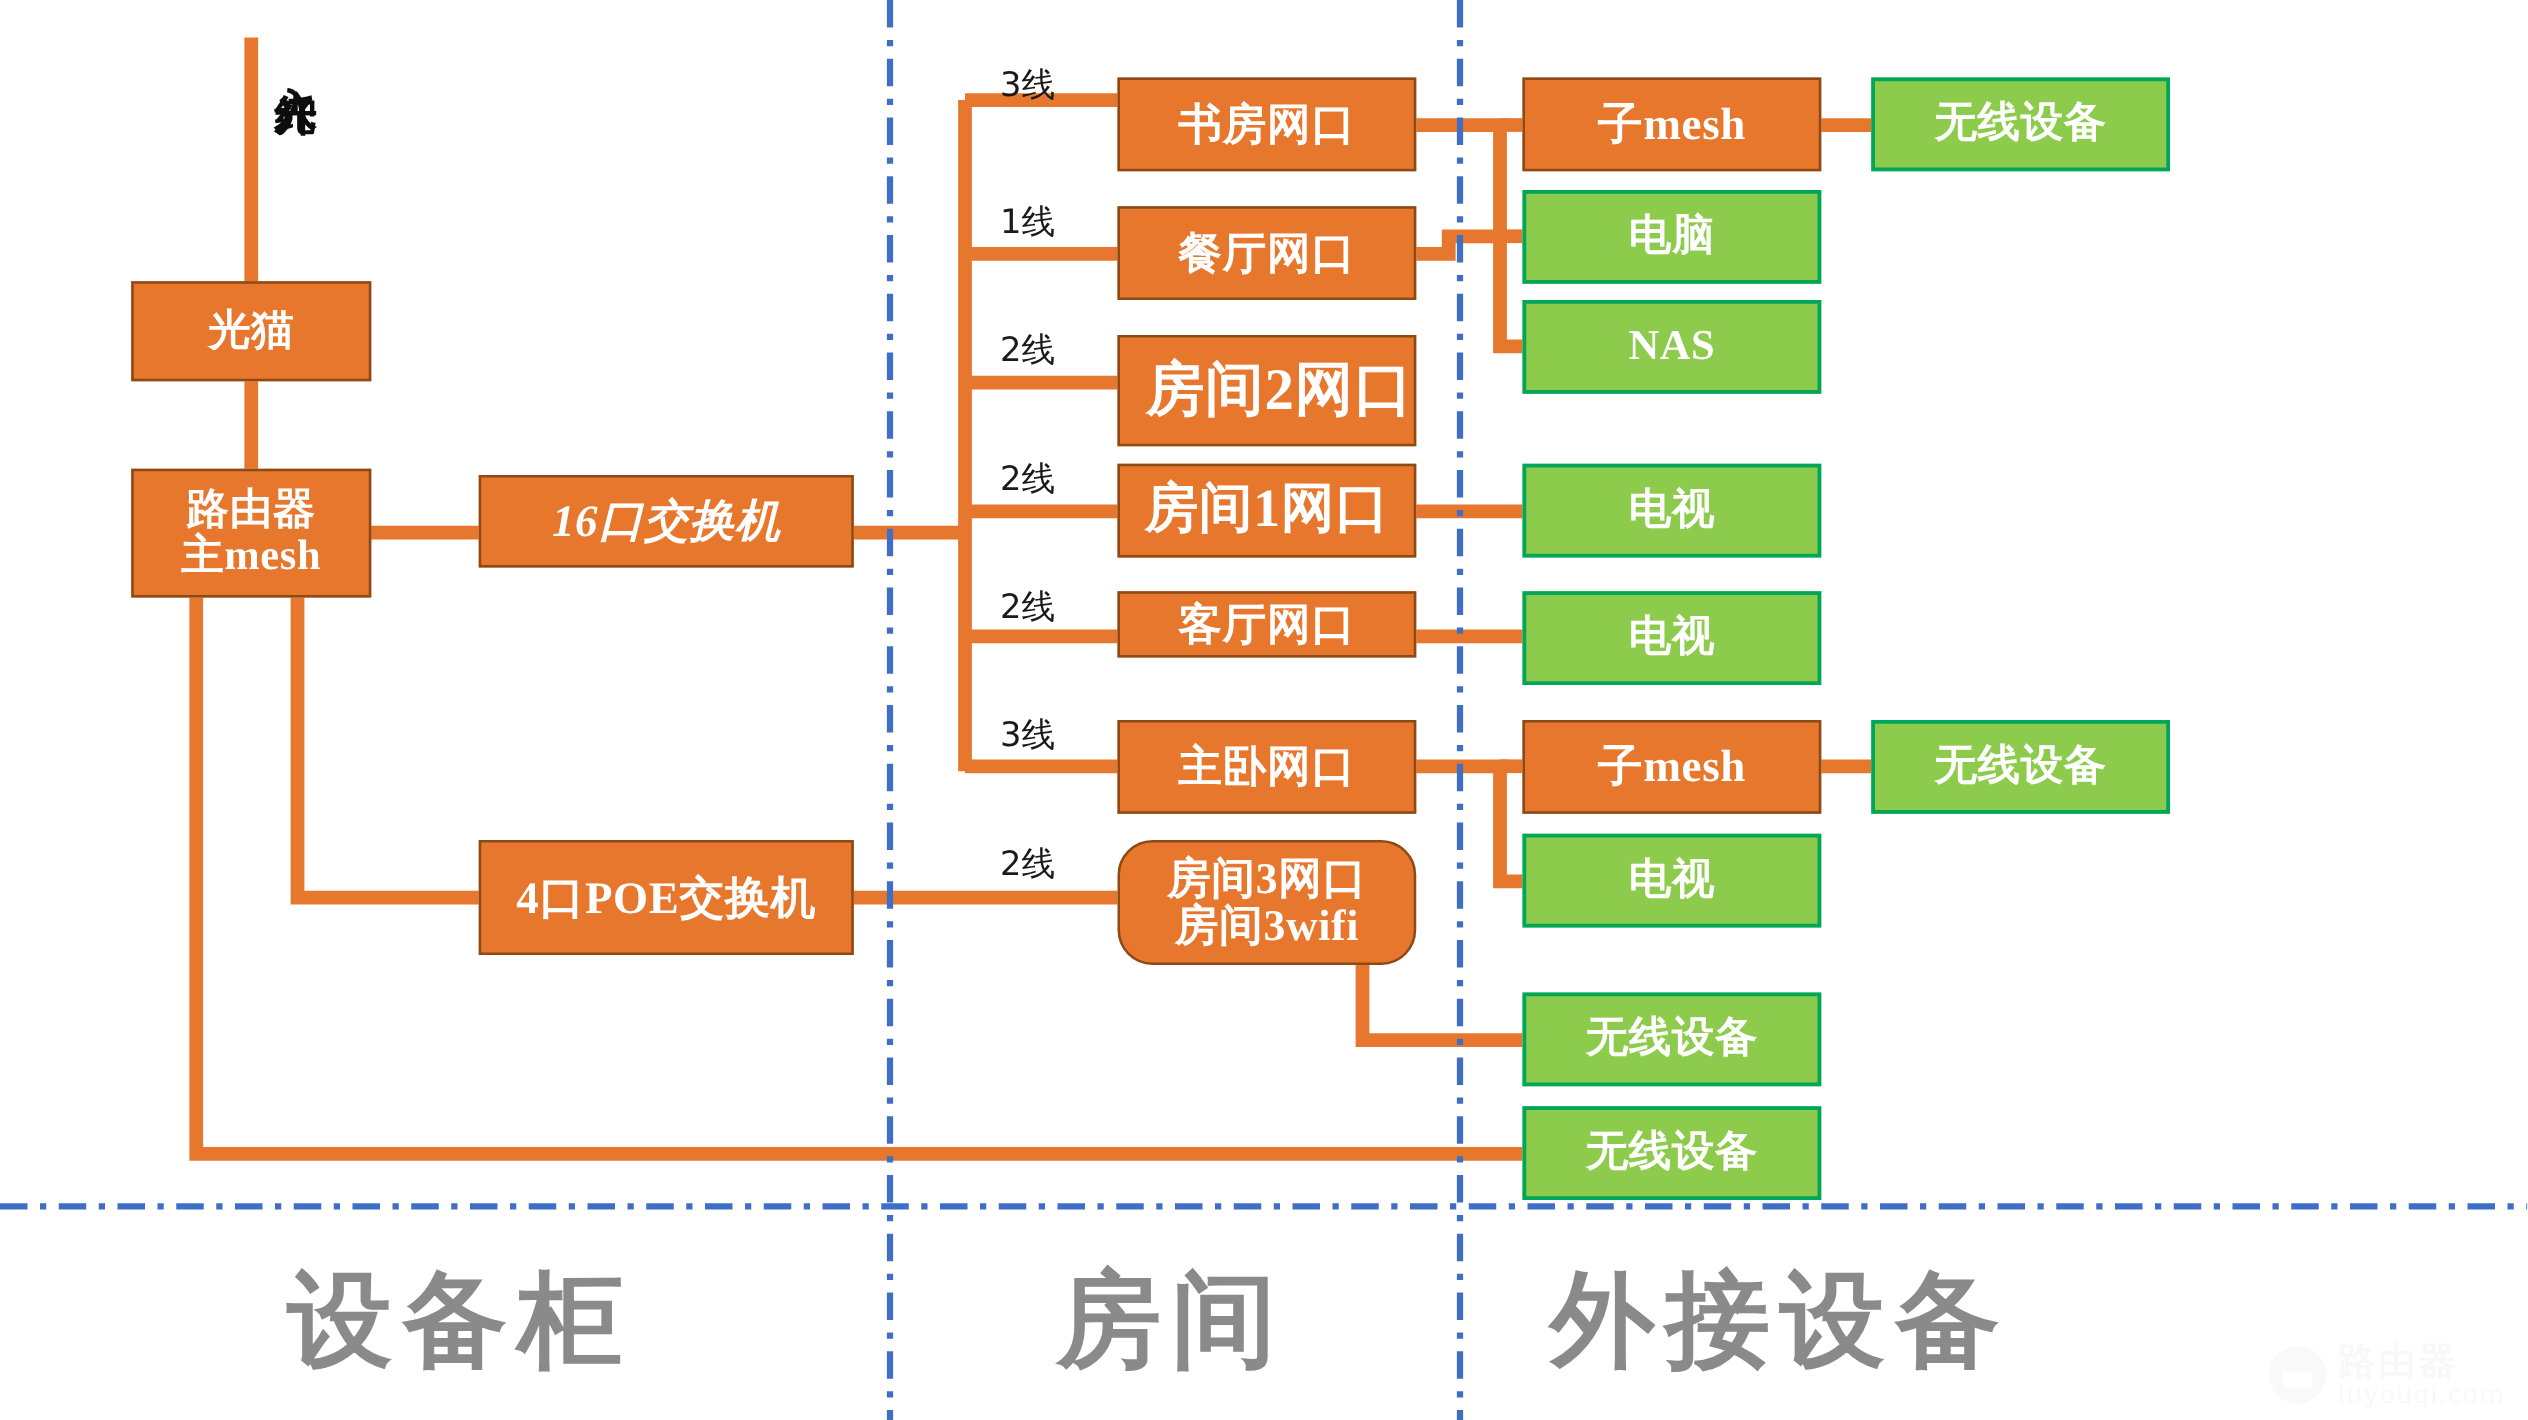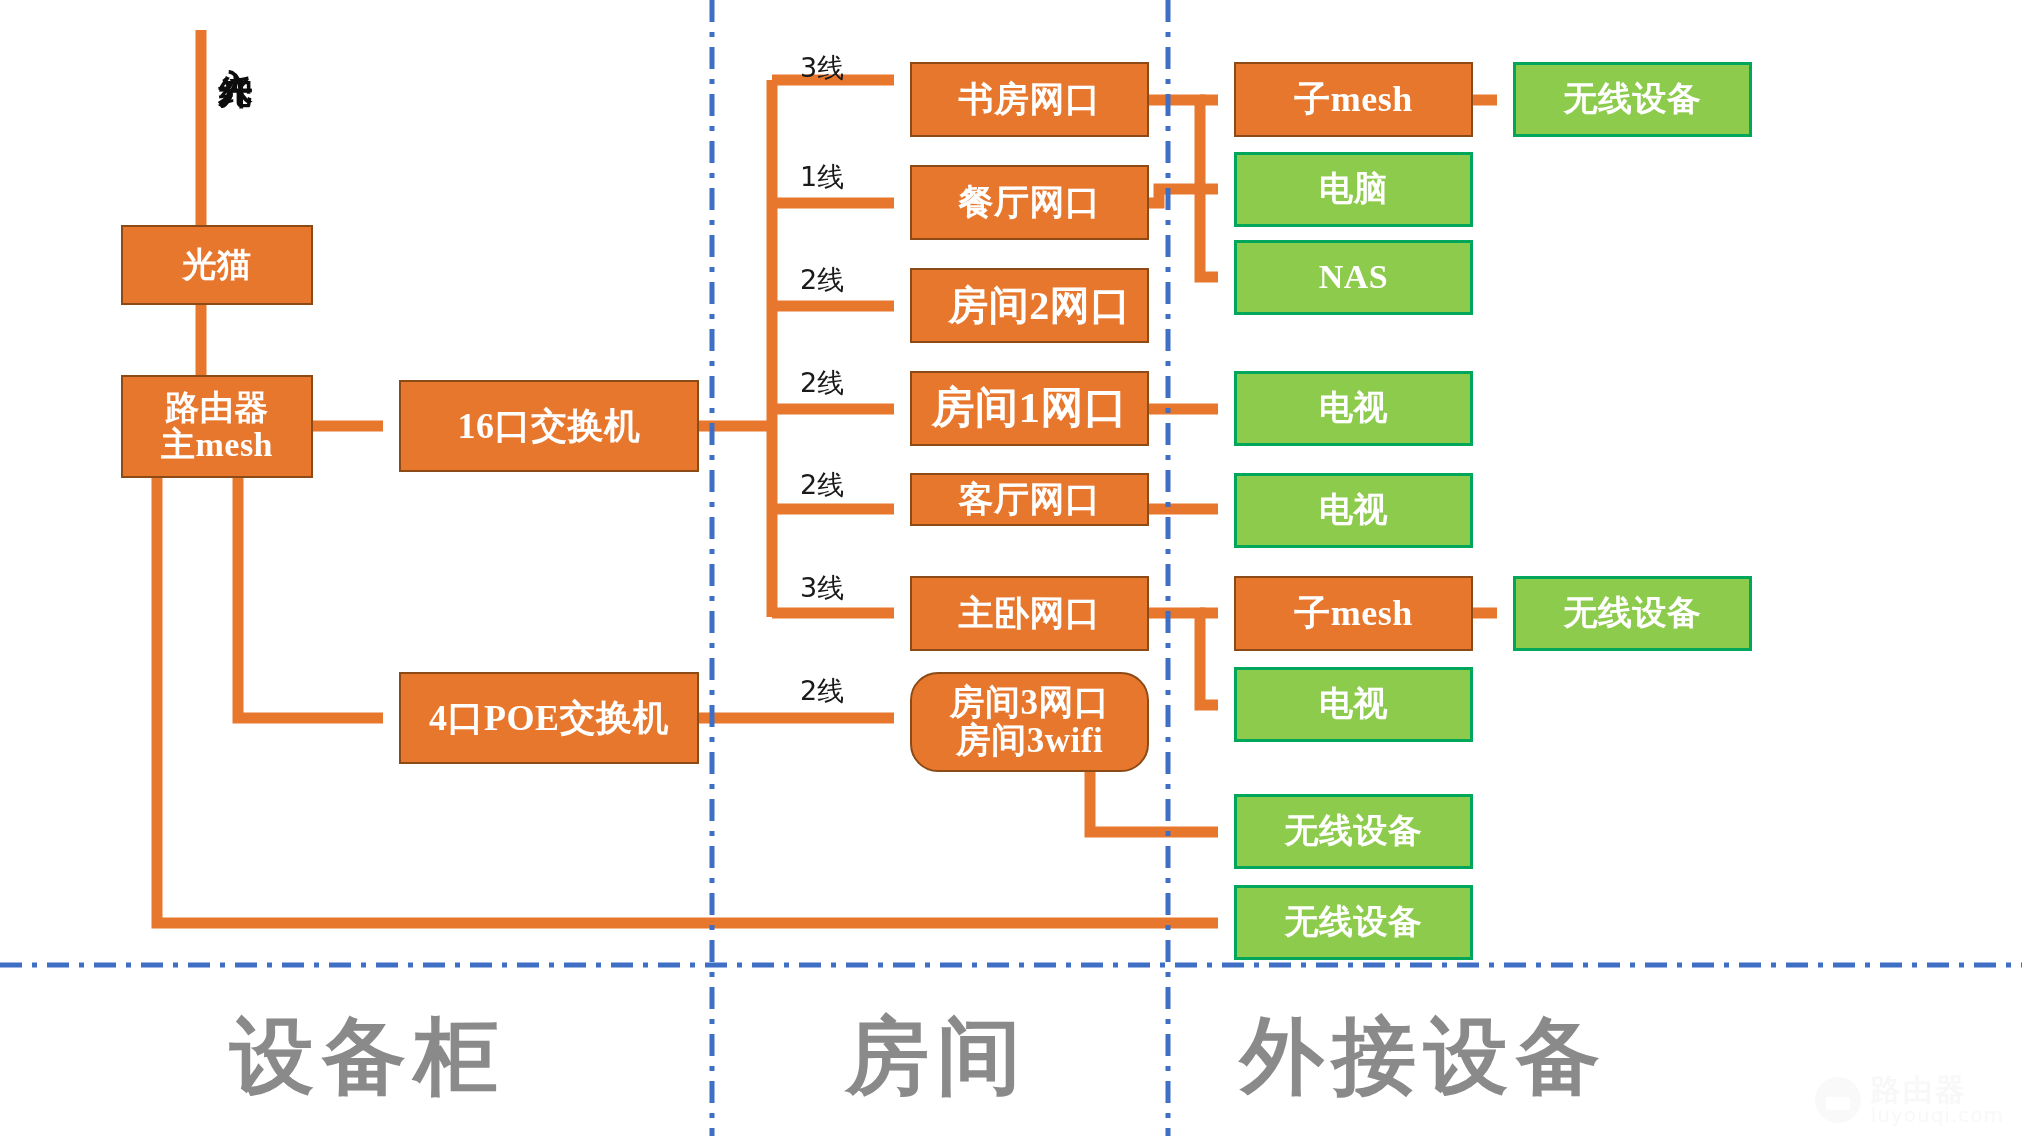--- a/index.html
+++ b/index.html
@@ -1,21 +1,21 @@
 <!DOCTYPE html>
 <html><head>
 <meta charset="utf-8">
 <style>
   html,body{margin:0;padding:0;background:#ffffff;}
   body{font-family:"Liberation Serif","DejaVu Serif",serif;}
   #stage{position:relative;width:2022px;height:1136px;background:#fff;overflow:hidden;}
   #wires{position:absolute;left:0;top:0;width:2022px;height:1136px;}
   .node{position:absolute;box-sizing:border-box;display:flex;align-items:center;
         justify-content:center;text-align:center;color:#ffffff;
-        font-weight:bold;line-height:1.08;letter-spacing:.5px;z-index:5;margin-left:16px;}
+        font-weight:bold;line-height:1.08;letter-spacing:.5px;z-index:5;}
   .orange{background:#E8772E;border:2px solid #8C4A16;}
   .green{background:#8CCB4B;border:3px solid #00A65A;}
   .node span{display:block;width:100%;}
   .wlabel{position:absolute;color:#1a1a1a;font-family:"DejaVu Sans","Liberation Sans",sans-serif;
           font-size:27px;font-weight:400;z-index:6;white-space:nowrap;}
   .vlabel{position:absolute;z-index:6;color:#0d0d0d;font-weight:bold;font-size:34px;
           line-height:1.0;writing-mode:vertical-rl;text-orientation:upright;letter-spacing:2px;}
   .zone{position:absolute;color:#8a8a8a;font-weight:bold;font-size:84px;letter-spacing:8px;
         z-index:4;white-space:nowrap;}
   #wm{position:absolute;right:18px;bottom:10px;display:flex;align-items:center;gap:10px;
@@ -92,39 +92,39 @@
 
   <div class="node orange" style="left:105px;top:225px;width:192px;height:80px;font-size:34px;">
     <span>光猫</span>
   </div>
 
   <div class="node orange" style="left:105px;top:375px;width:192px;height:103px;font-size:34px;flex-direction:column;">
     <span>路由器</span>
     <span>主mesh</span>
   </div>
 
-  <div class="node orange" style="left:383px;top:380px;width:300px;height:92px;font-size:36px;">
+  <div class="node orange" style="left:383px;top:380px;width:300px;height:74px;font-size:36px;font-style:italic;">
     <span>16口交换机</span>
   </div>
 
   <div class="node orange" style="left:383px;top:672px;width:300px;height:92px;font-size:36px;">
     <span>4口POE交换机</span>
   </div>
 
   <div class="node orange" style="left:894px;top:62px;width:239px;height:75px;font-size:35px;">
     <span>书房网口</span>
   </div>
   <div class="wlabel" style="left:800px;top:50px;">3线</div>
 
   <div class="node orange" style="left:894px;top:165px;width:239px;height:75px;font-size:35px;justify-content:center;">
     <span>餐厅网口</span>
   </div>
   <div class="wlabel" style="left:800px;top:159px;">1线</div>
 
-  <div class="node orange" style="left:894px;top:268px;width:239px;height:75px;font-size:40px;padding-left:20px;">
+  <div class="node orange" style="left:894px;top:268px;width:239px;height:89px;font-size:47px;padding-left:20px;">
     <span>房间2网口</span>
   </div>
   <div class="wlabel" style="left:800px;top:262px;">2线</div>
 
   <div class="node orange" style="left:894px;top:371px;width:239px;height:75px;font-size:43px;justify-content:flex-end;">
     <span>房间1网口</span>
   </div>
   <div class="wlabel" style="left:800px;top:365px;">2线</div>
 
   <div class="node orange" style="left:894px;top:473px;width:239px;height:53px;font-size:35px;">

